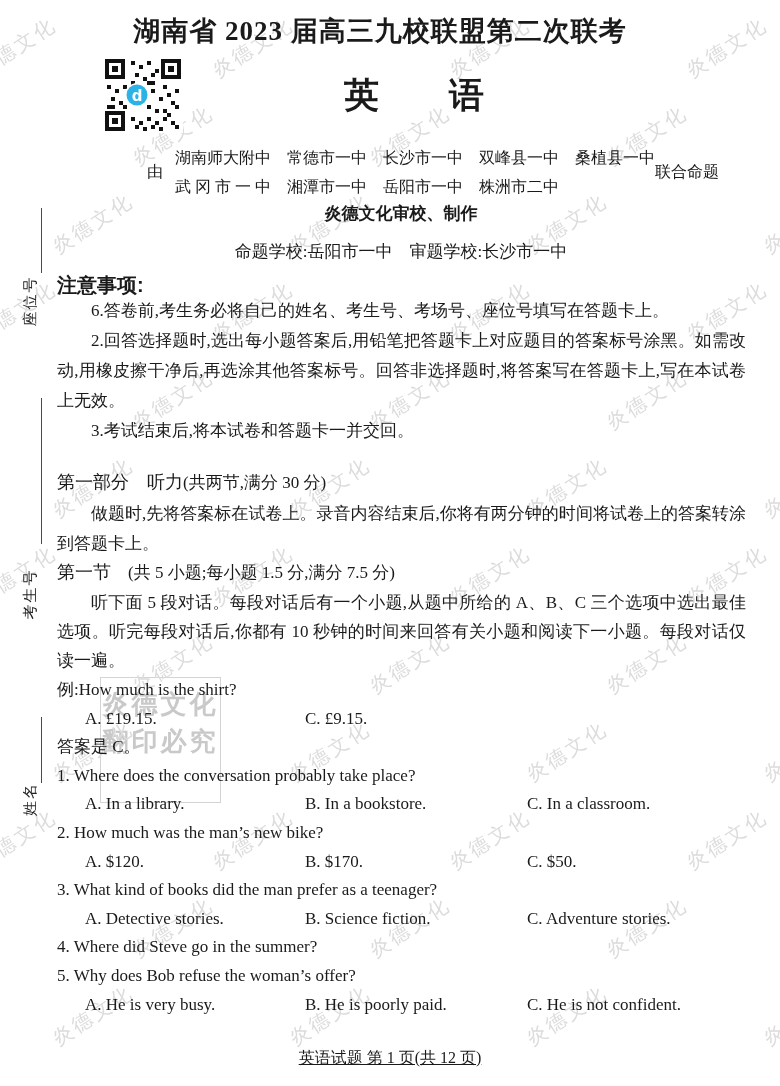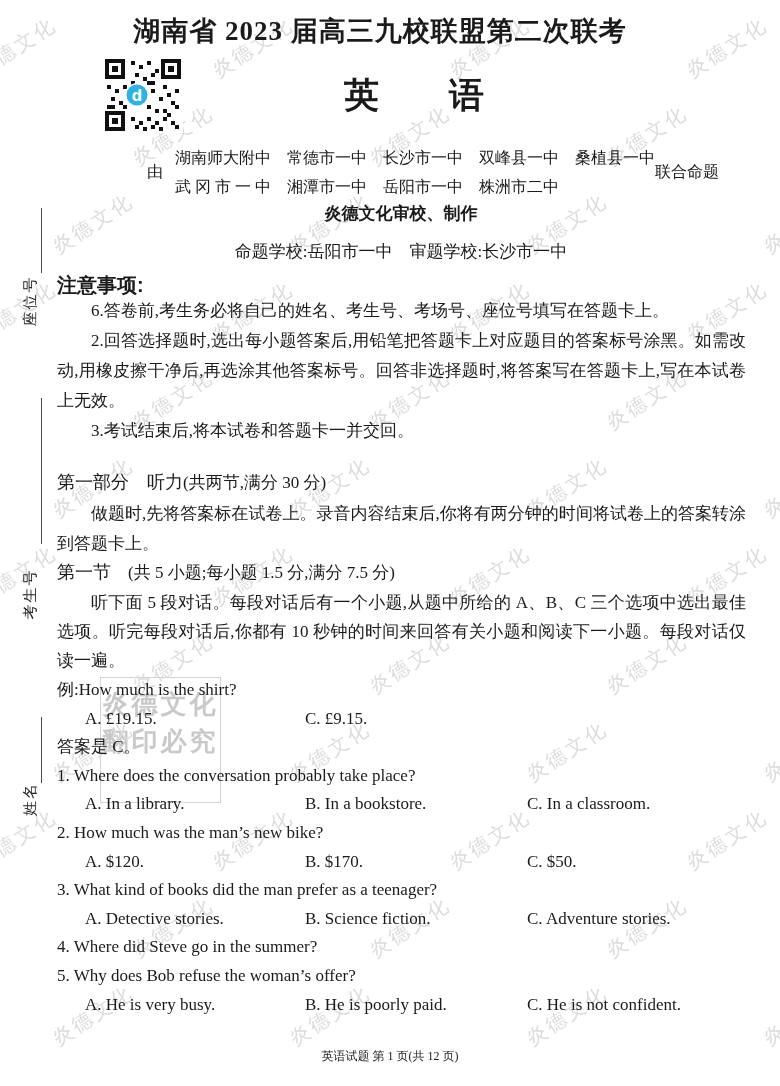--- a/index.html
+++ b/index.html
@@ -36,21 +36,21 @@
            font-family:"Liberation Sans",sans-serif;}
   .notes-body{position:absolute;top:296px;left:57px;width:689px;font-size:17px;
               line-height:30px;text-align:justify;}
   .notes-body p{margin:0;text-indent:2em;}
   .sec-h{position:absolute;left:57px;font-size:17px;}
   .sec-h .b{font-size:18px;font-weight:normal;font-family:"Liberation Sans",sans-serif;}
   .para{position:absolute;left:57px;width:689px;font-size:17px;line-height:30px;
         text-align:justify;text-indent:2em;margin:0;}
   .listen{position:absolute;top:676px;left:57px;width:692px;font-size:17px;line-height:28.6px;}
   .opts{display:grid;grid-template-columns:220px 222px 1fr;margin-left:28px;}
-  .footer{position:absolute;top:1048px;left:0;width:780px;text-align:center;font-size:12px;}
+  .footer{position:absolute;top:1048px;left:0;width:780px;text-align:center;font-size:16px;text-decoration:underline;}
 </style>
 </head>
 <body>
 
 <div id="page">
 
   <div id="wm-layer">
     <div class="wm-box">
       <div>炎德文化</div>
       <div>翻印必究</div>

